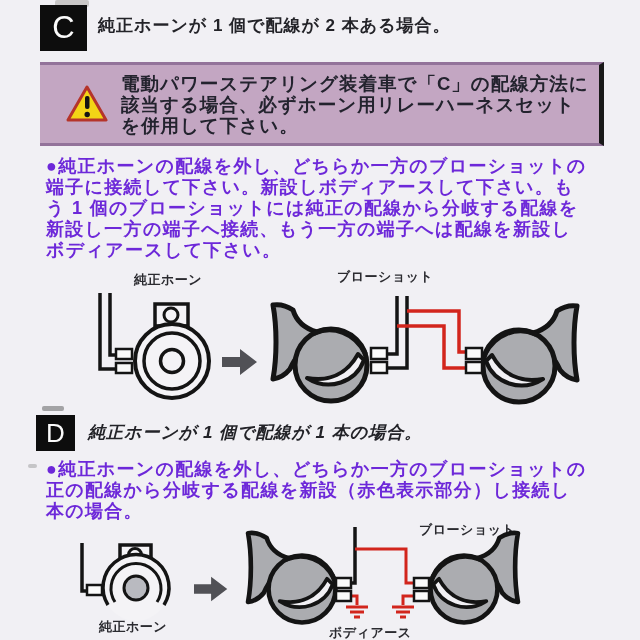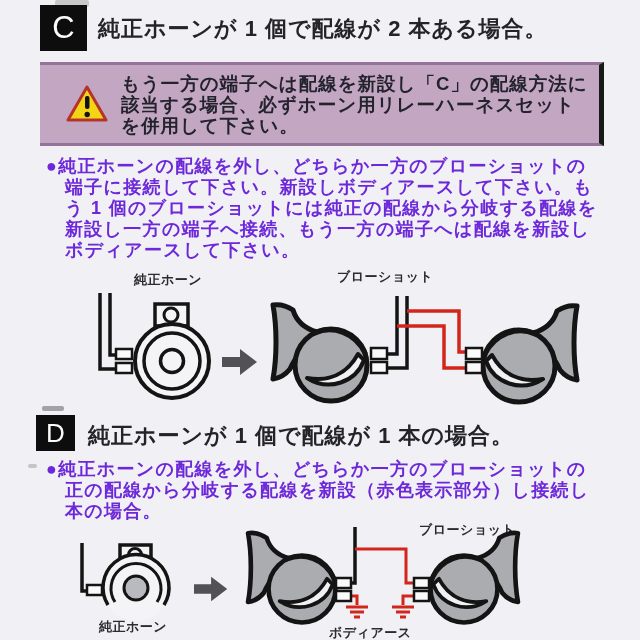--- a/index.html
+++ b/index.html
@@ -13,46 +13,46 @@
   
   .badge {
     position:absolute; background:#0d0d0d; color:#fbfbfb;
     display:flex; align-items:center; justify-content:center;
     font-weight:400;
   }
   .badge-c { left:40px; top:5px; width:47px; height:46px; font-size:31px; }
   .badge-d { left:36px; top:415px; width:39px; height:36px; font-size:26px; }
   
   .heading {
-    position:absolute; font-size:22px; font-weight:700;
+    position:absolute; font-size:17px; font-weight:700;
     letter-spacing:1px; color:#232328; white-space:nowrap;
   }
   .heading-c { left:98px; top:14px; }
-  .heading-d { left:88px; top:421px; }
+  .heading-d { left:88px; top:421px;font-style:italic; }
   
   .warning-box {
     position:absolute; left:40px; top:62px; width:564px; height:84px;
     background:#c3a6c2;
     border-top:3px solid #93739a; border-bottom:3px solid #93739a;
     border-right:5px solid #191919;
     display:flex; align-items:center;
   }
   .warning-icon { margin-left:26px; flex:0 0 auto; }
   .warning-text {
     margin-left:13px; font-size:18.5px; font-weight:700;
     letter-spacing:1px; line-height:21px; color:#23232e; white-space:nowrap;
   }
   
   .para {
     position:absolute; font-size:18px; font-weight:600;
     letter-spacing:1.3px; line-height:21px; color:#6d28d9; white-space:nowrap;
   }
   .para-1 { left:46px; top:156px; }
   .para-2 { left:46px; top:459px; }
-  .para .indent { margin-left:19px; }
+  .para .indent { }
   
   .dlabel {
     position:absolute; font-size:13px; font-weight:600;
     letter-spacing:0.5px; color:#2b2b30; white-space:nowrap;
   }
   .lbl-d1-stock { left:134px; top:271px; }
   .lbl-d1-blow  { left:337px; top:268px; }
   .lbl-d2-blow  { left:419px; top:521px; }
   .lbl-d2-stock { left:99px;  top:618px; }
   .lbl-d2-ground{ left:329px; top:624px; }
@@ -87,21 +87,21 @@
   <div class="badge badge-c">C</div>
   <div class="heading heading-c">純正ホーンが 1 個で配線が 2 本ある場合。</div>
 
   <div class="warning-box">
     <svg class="warning-icon" width="42" height="38" viewBox="0 0 42 38">
       <polygon points="21,2 40,35 2,35" fill="#f3d516" stroke="#b5342a" stroke-width="3" stroke-linejoin="round"></polygon>
       <rect x="19" y="11" width="4.5" height="13" rx="2" fill="#141414"></rect>
       <circle cx="21.2" cy="29.5" r="2.7" fill="#141414"></circle>
     </svg>
     <div class="warning-text">
-      <div>もう一方の端子へは配線を新設し「C」の配線方法に</div>
+      <div>電動パワーステアリング装着車で「C」の配線方法に</div>
       <div>該当する場合、必ずホーン用リレーハーネスセット</div>
       <div>を併用して下さい。</div>
     </div>
   </div>
 
   <div class="para para-1">
     <div>●純正ホーンの配線を外し、どちらか一方のブローショットの</div>
     <div class="indent">端子に接続して下さい。新設しボディアースして下さい。も</div>
     <div class="indent">う 1 個のブローショットには純正の配線から分岐する配線を</div>
     <div class="indent">新設し一方の端子へ接続、もう一方の端子へは配線を新設し</div>

